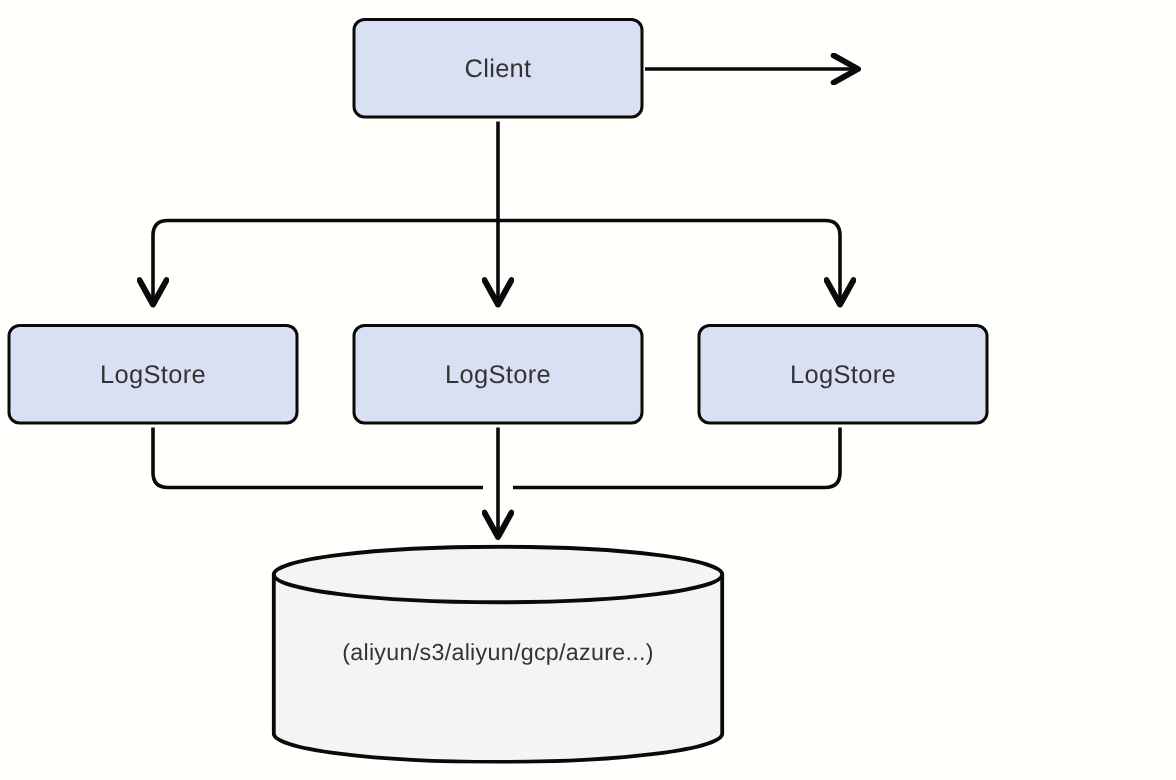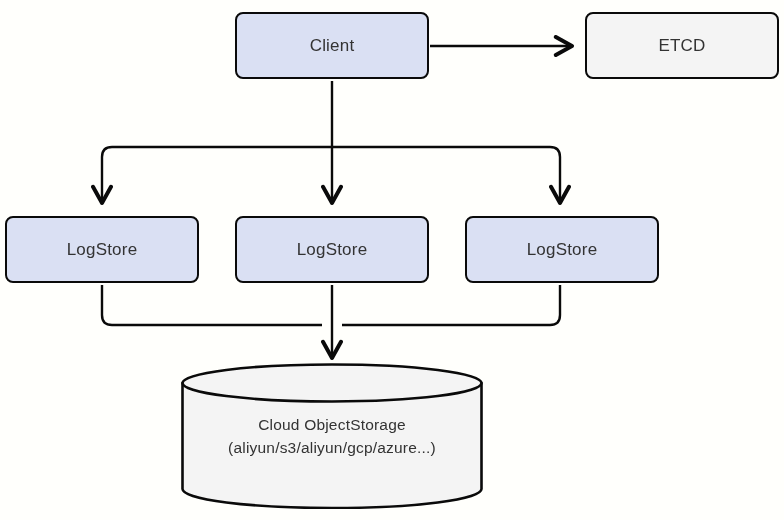--- a/index.html
+++ b/index.html
@@ -97,40 +97,36 @@
       <path d="M 560 285 L 560 315 Q 560 325 550 325 L 342 325"></path>
 
       <path d="M 332 285 L 332 358" marker-end="url(#arrow-open-v)"></path>
     </g>
   </svg>
 
   <div class="node node-rect fill-lavender" id="node-client" style="left:235px; top:12px; width:194px; height:67px;">
     <span>Client</span>
   </div>
 
-  <div class="node node-rect fill-gray" id="node-etcd" style="left:585px; top:12px; width:194px; height:67px;">
-    <span>ETCD</span>
-  </div>
 
   <div class="node node-rect fill-lavender" id="node-logstore1" style="left:5px; top:216px; width:194px; height:67px;">
     <span>LogStore</span>
   </div>
 
   <div class="node node-rect fill-lavender" id="node-logstore2" style="left:235px; top:216px; width:194px; height:67px;">
     <span>LogStore</span>
   </div>
 
   <div class="node node-rect fill-lavender" id="node-logstore3" style="left:465px; top:216px; width:194px; height:67px;">
     <span>LogStore</span>
   </div>
 
   <div class="node" id="node-objectstorage" style="left:181px; top:363px; width:302px; height:146px;">
     <svg class="cyl-svg" viewBox="0 0 302 146" width="302" height="146" xmlns="http://www.w3.org/2000/svg">
       <path d="M 1.5 20 L 1.5 126 A 149.5 19 0 0 0 300.5 126 L 300.5 20 Z" fill="#f4f4f4" stroke="#0a0a0a" stroke-width="2.6" stroke-linejoin="round"></path>
       <ellipse cx="151" cy="20" rx="149.5" ry="18.5" fill="#f4f4f4" stroke="#0a0a0a" stroke-width="2.6"></ellipse>
     </svg>
     <div class="cyl-label">
-      <span>Cloud ObjectStorage</span>
       <span>(aliyun/s3/aliyun/gcp/azure...)</span>
     </div>
   </div>
 
 </div>
 
 </body></html>

